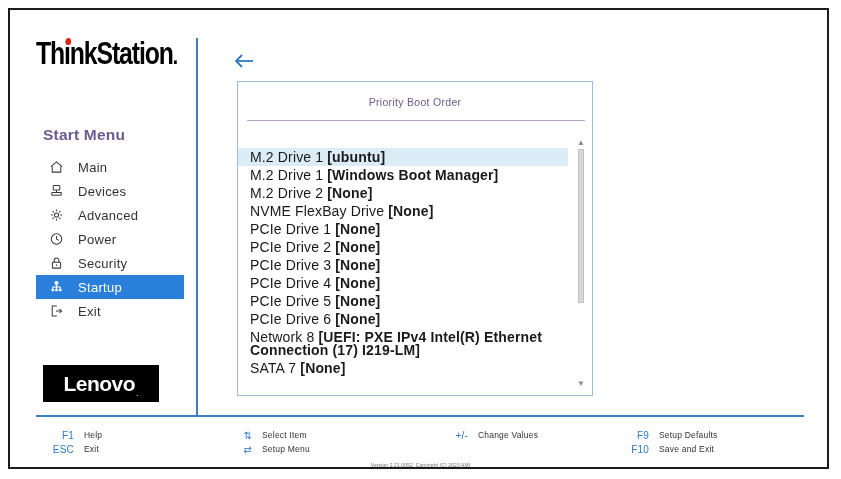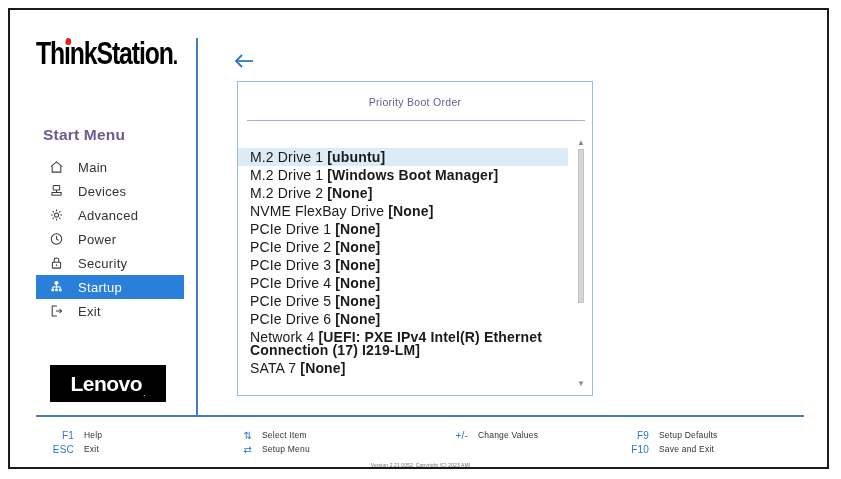--- a/index.html
+++ b/index.html
@@ -103,21 +103,21 @@
     letter-spacing: 0.3px;
   }
   .nav-item.active {
     background: #2a7fdb;
   }
   .nav-item.active .nav-label { color: #ffffff; }
   .nav-item.active .nav-icon { color: #ffffff; }
 
   #lenovo-logo {
     position: absolute;
-    left: 40px;
+    left: 33px;
     top: 355px;
     width: 116px;
     height: 37px;
     background: #000000;
     display: flex;
     align-items: center;
     justify-content: center;
   }
   #lenovo-logo .txt {
     color: #ffffff;
@@ -423,21 +423,21 @@
         <div class="boot-row selected"><span class="device">M.2 Drive 1 </span><span class="value">[ubuntu]</span></div>
         <div class="boot-row"><span class="device">M.2 Drive 1 </span><span class="value">[Windows Boot Manager]</span></div>
         <div class="boot-row"><span class="device">M.2 Drive 2 </span><span class="value">[None]</span></div>
         <div class="boot-row"><span class="device">NVME FlexBay Drive </span><span class="value">[None]</span></div>
         <div class="boot-row"><span class="device">PCIe Drive 1 </span><span class="value">[None]</span></div>
         <div class="boot-row"><span class="device">PCIe Drive 2 </span><span class="value">[None]</span></div>
         <div class="boot-row"><span class="device">PCIe Drive 3 </span><span class="value">[None]</span></div>
         <div class="boot-row"><span class="device">PCIe Drive 4 </span><span class="value">[None]</span></div>
         <div class="boot-row"><span class="device">PCIe Drive 5 </span><span class="value">[None]</span></div>
         <div class="boot-row"><span class="device">PCIe Drive 6 </span><span class="value">[None]</span></div>
-        <div class="boot-row"><span class="device">Network 4 </span><span class="value">[UEFI: PXE IPv4 Intel(R) Ethernet Connection (17) I219-LM]</span></div>
+        <div class="boot-row"><span class="device">Network 8 </span><span class="value">[UEFI: PXE IPv4 Intel(R) Ethernet Connection (17) I219-LM]</span></div>
         <div class="boot-row"><span class="device">SATA 7 </span><span class="value">[None]</span></div>
       </div>
 
     <div id="scrollbar">
       <div id="scroll-up">▲</div>
       <div id="scroll-track"></div>
       <div id="scroll-thumb"></div>
       <div id="scroll-down">▼</div>
     </div>
   </div>

